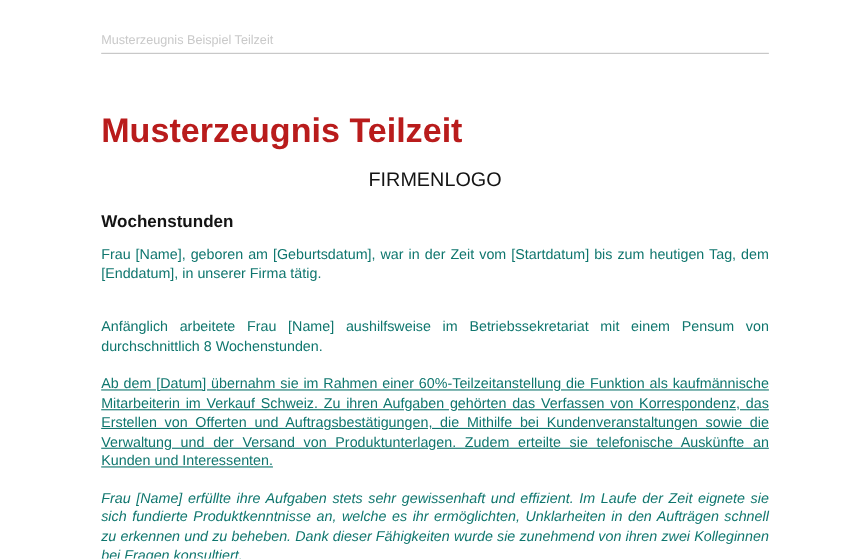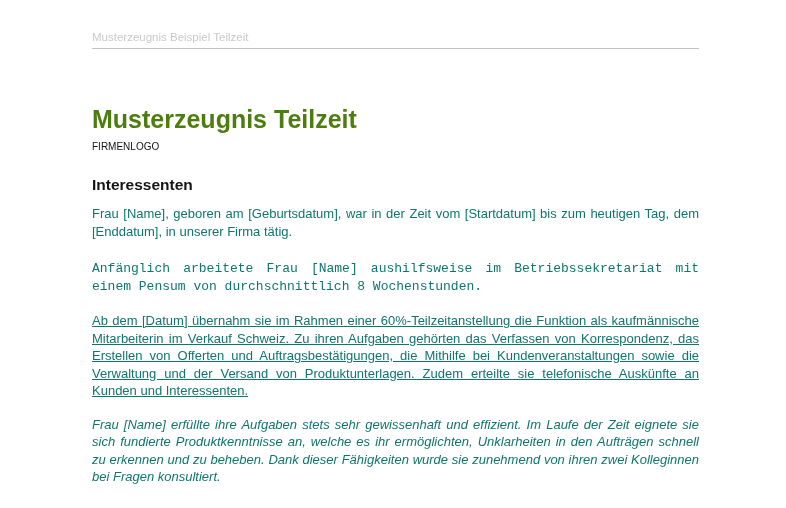--- a/index.html
+++ b/index.html
@@ -24,65 +24,66 @@
   .doc-header {
     margin-top: 30px;
     font-size: 11.5px;
     line-height: 14px;
     color: #c9c9c9;
     padding-bottom: 4px;
     border-bottom: 1px solid #c3c3c3;
   }
   .title {
     margin: 56px 0 0 0;
-    font-size: 25px;
+    font-size: 31px;
     line-height: 28px;
     font-weight: bold;
-    color: #4d7c0f;
+    color: #b91c1c;
   }
   .firmenlogo {
-    margin-top: 6px;
-    font-size: 10px;
+    margin-top: 23px;
+    font-size: 18px;
     line-height: 15px;
     color: #141414;
+    text-align: center;
   }
   .section-heading {
     margin: 21px 0 0 0;
     font-size: 15.5px;
     line-height: 19px;
     font-weight: bold;
     color: #141414;
   }
   .body-text p {
     margin: 0;
     font-size: 13px;
     line-height: 17.5px;
     text-align: justify;
     color: #0f766e;
   }
   .body-text p.p1 { margin-top: 11px; }
-  .body-text p.p2 { margin-top: 20px; font-family: Liberation Mono, monospace; }
+  .body-text p.p2 { margin-top: 31px; }
   .body-text p.p3 { margin-top: 17px; text-decoration: underline; }
   .body-text p.p4 { margin-top: 16px; font-style: italic; }
 </style>
 </head>
 <body>
 
 <div class="page">
   <div class="content">
 
     <div class="doc-header">
       <span>Musterzeugnis Beispiel Teilzeit</span>
     </div>
 
     <h1 class="title">Musterzeugnis Teilzeit</h1>
 
     <div class="firmenlogo">FIRMENLOGO</div>
 
-    <h2 class="section-heading">Interessenten</h2>
+    <h2 class="section-heading">Wochenstunden</h2>
 
     <div class="body-text">
       <p class="p1">Frau [Name], geboren am [Geburtsdatum], war in der Zeit vom [Startdatum] bis zum heutigen Tag, dem [Enddatum], in unserer Firma tätig.</p>
       <p class="p2">Anfänglich arbeitete Frau [Name] aushilfsweise im Betriebssekretariat mit einem Pensum von durchschnittlich 8 Wochenstunden.</p>
       <p class="p3">Ab dem [Datum] übernahm sie im Rahmen einer 60%-Teilzeitanstellung die Funktion als kaufmännische Mitarbeiterin im Verkauf Schweiz. Zu ihren Aufgaben gehörten das Verfassen von Korrespondenz, das Erstellen von Offerten und Auftragsbestätigungen, die Mithilfe bei Kundenveranstaltungen sowie die Verwaltung und der Versand von Produktunterlagen. Zudem erteilte sie telefonische Auskünfte an Kunden und Interessenten.</p>
       <p class="p4">Frau [Name] erfüllte ihre Aufgaben stets sehr gewissenhaft und effizient. Im Laufe der Zeit eignete sie sich fundierte Produktkenntnisse an, welche es ihr ermöglichten, Unklarheiten in den Aufträgen schnell zu erkennen und zu beheben. Dank dieser Fähigkeiten wurde sie zunehmend von ihren zwei Kolleginnen bei Fragen konsultiert.</p>
     </div>
 
   </div>
 </div>

